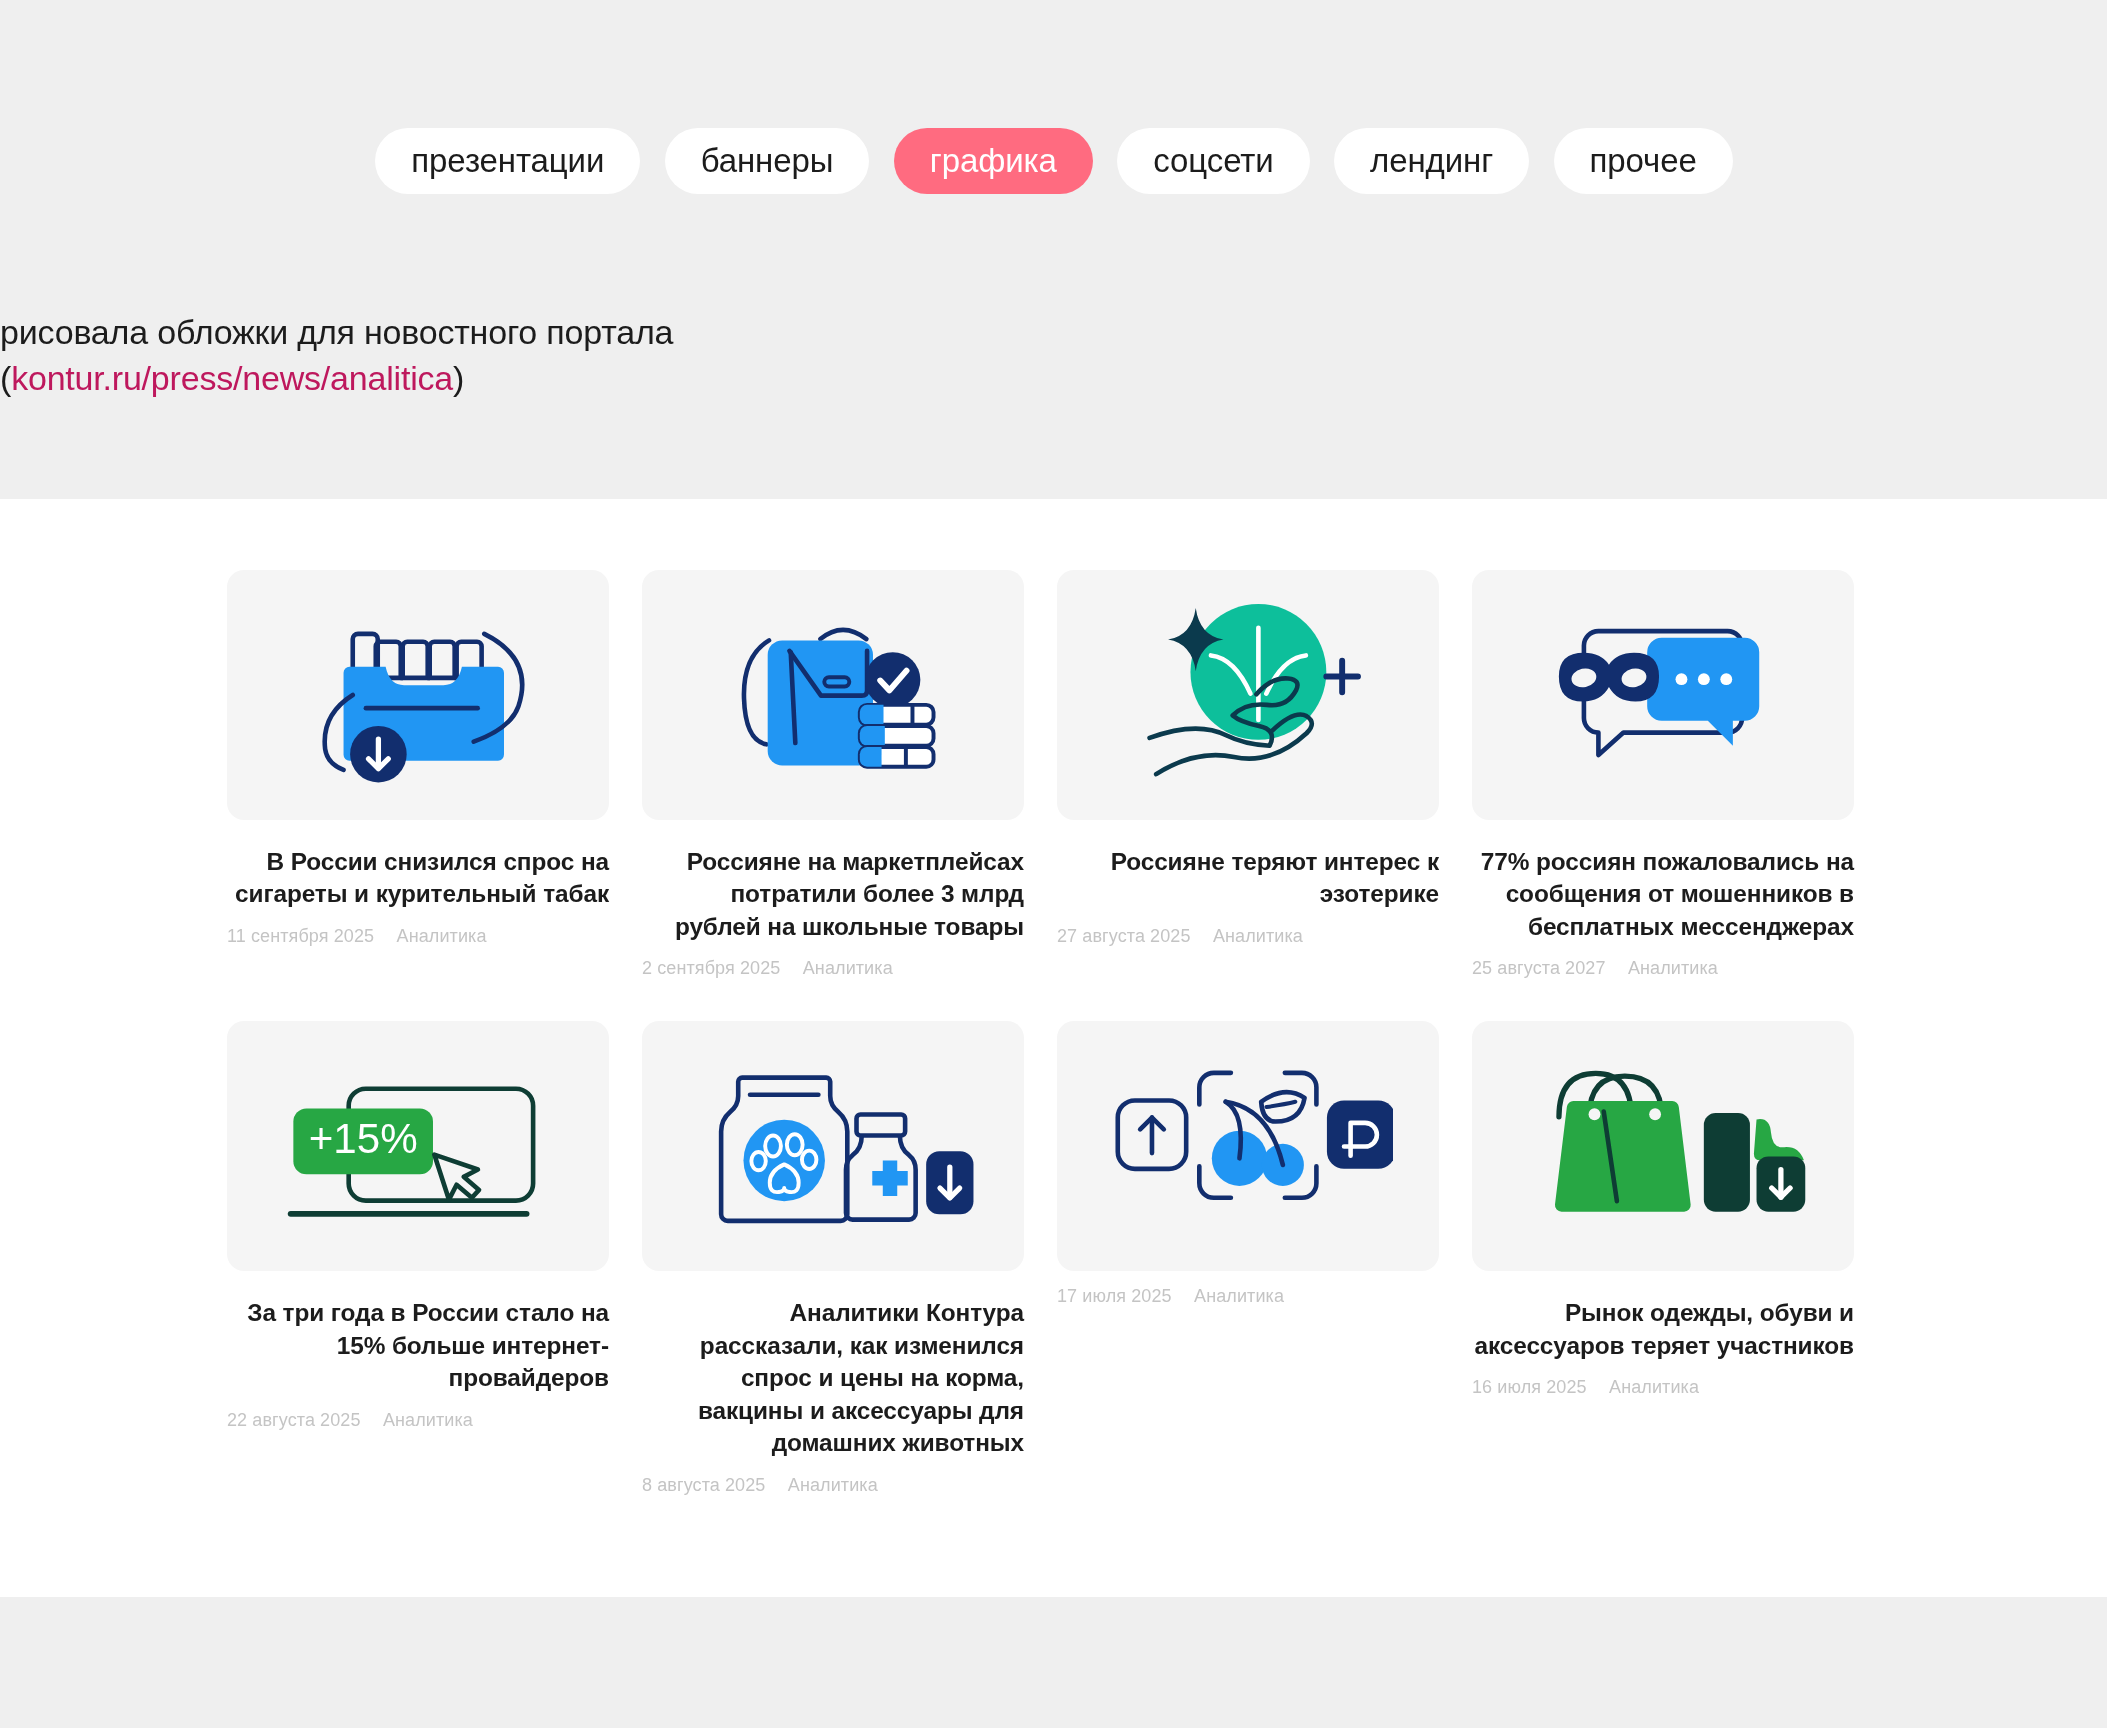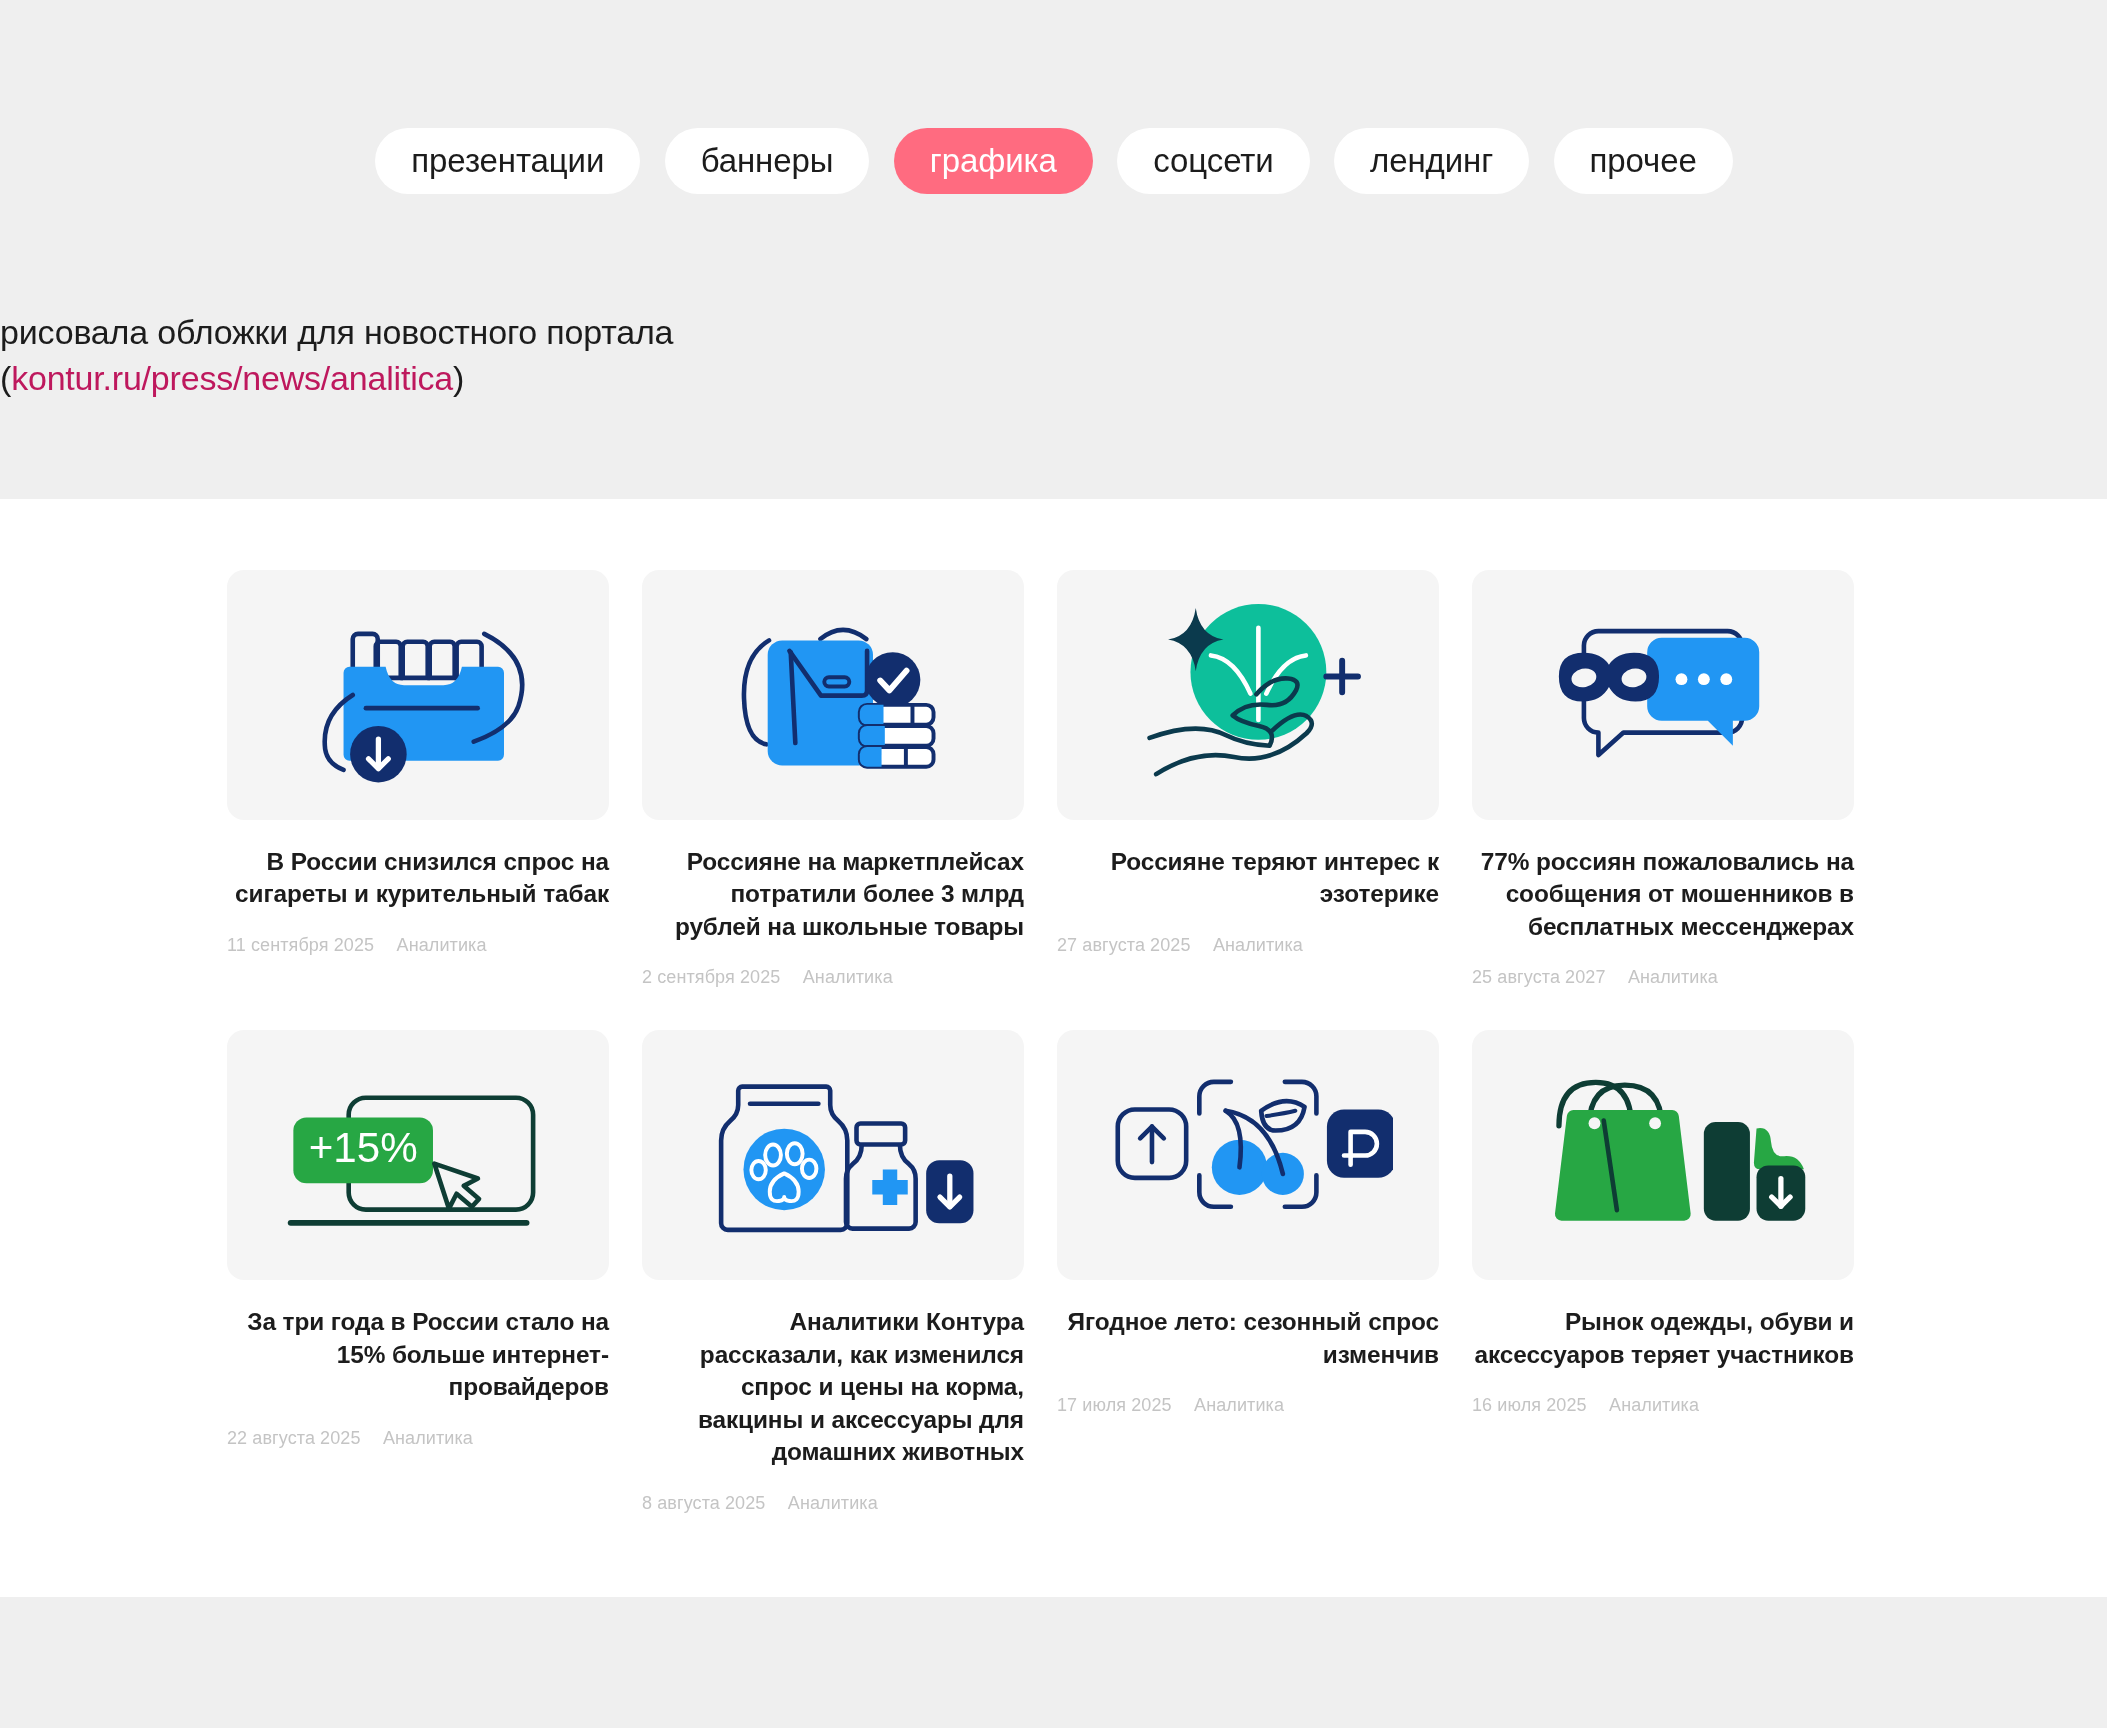--- a/index.html
+++ b/index.html
@@ -74,21 +74,21 @@
   .card-title{
     margin-top:26px;
     font-size:24.4px;
     line-height:1.33;
     font-weight:bold;
     color:#1c1c1c;
     letter-spacing:-0.1px;
     text-align:right;
   }
   .card-meta{
-    margin-top:24px;
+    margin-top:15px;
     display:flex;align-items:center;gap:22.4px;
     font-size:18px;
     color:#c4c4c4;
     letter-spacing:0.1px;
   }
   .card-date,.card-cat{white-space:nowrap;}
 </style>
 </head>
 <body>
 
@@ -262,21 +262,20 @@
           <circle cx="207" cy="148" r="42" fill="#2196F3"></circle>
           <circle cx="273" cy="158" r="32" fill="#2196F3"></circle>
           <path d="M186 62 q30 18 21 86" fill="none" stroke="#122E6E" stroke-width="7" stroke-linecap="round"></path>
           <path d="M186 62 q66 10 87 96" fill="none" stroke="#122E6E" stroke-width="7" stroke-linecap="round"></path>
           <path d="M240 62 q36 -26 66 -6 q-6 36 -44 36 q-20 0 -22 -30 z" fill="none" stroke="#122E6E" stroke-width="7" stroke-linejoin="round"></path>
           <path d="M248 70 q28 -4 44 -8" fill="none" stroke="#122E6E" stroke-width="6" stroke-linecap="round"></path>
           <rect x="340" y="60" width="104" height="104" rx="26" fill="#122E6E"></rect>
           <path d="M376 94 h22 a18 18 0 0 1 0 36 h-22 v-36 z M376 94 v50 M366 130 h34" fill="none" stroke="#fff" stroke-width="7" stroke-linecap="round" stroke-linejoin="round"></path>
         </svg>
       </div>
-      <div class="card-title">Ягодное лето: сезонный спрос изменчив</div>
       <div class="card-meta">
         <span class="card-date">17 июля 2025</span>
         <span class="card-cat">Аналитика</span>
       </div>
     </div>
 
     <div class="card">
       <div class="thumb">
         <svg width="290" height="191" viewBox="0 0 440 290">
           <path d="M62 100 q0 -66 56 -66 q54 0 54 66" fill="none" stroke="#0E3D34" stroke-width="8" stroke-linecap="round"></path>

